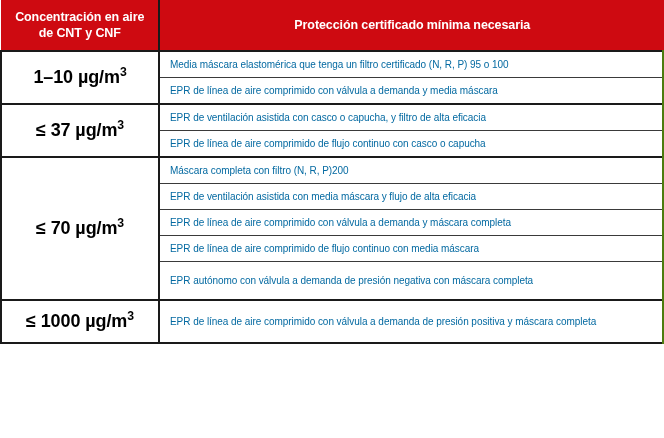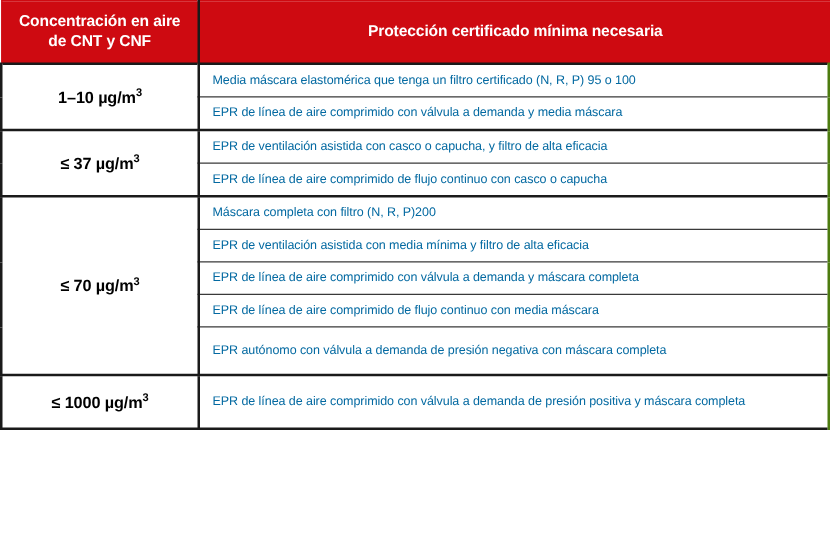--- a/index.html
+++ b/index.html
@@ -45,21 +45,21 @@
   }
   thead tr {
     border-bottom: 2px solid #1a1a1a;
   }
 
   
   td.conc {
     text-align: center;
     vertical-align: middle;
     font-weight: bold;
-    font-size: 13px;
+    font-size: 18px;
     color: #000000;
     border-right: 2px solid #1a1a1a;
     border-bottom: 2px solid #1a1a1a;
     border-left: 2px solid #1a1a1a;
     letter-spacing: -0.1px;
   }
   td.prot {
     vertical-align: middle;
     font-size: 10px;
     color: #0369a1;
@@ -112,21 +112,21 @@
       </tr>
       <tr class="group-end">
         <td class="prot">EPR de línea de aire comprimido de flujo continuo con casco o capucha</td>
       </tr>
 
       <tr>
         <td class="conc" rowspan="5"><span>≤ 70 µg/m</span><sup>3</sup></td>
         <td class="prot">Máscara completa con filtro (N, R, P)200</td>
       </tr>
       <tr>
-        <td class="prot">EPR de ventilación asistida con media mínima y filtro de alta eficacia</td>
+        <td class="prot">EPR de ventilación asistida con media máscara y flujo de alta eficacia</td>
       </tr>
       <tr>
         <td class="prot">EPR de línea de aire comprimido con válvula a demanda y máscara completa</td>
       </tr>
       <tr>
         <td class="prot">EPR de línea de aire comprimido de flujo continuo con media máscara</td>
       </tr>
       <tr class="group-end">
         <td class="prot" style="padding-top:12px;padding-bottom:12px;margin-left:32px;">EPR autónomo con válvula a demanda de presión negativa con máscara completa</td>
       </tr>

